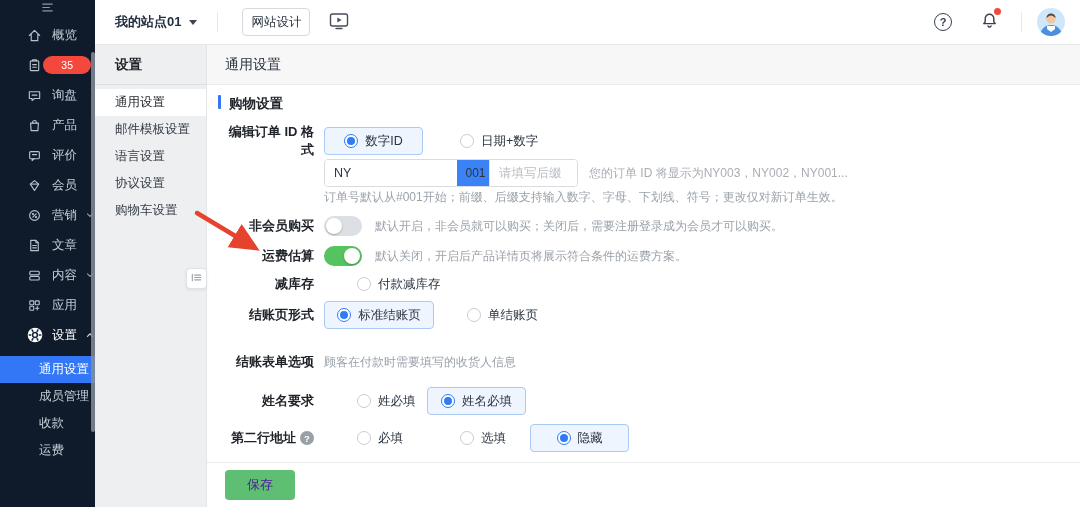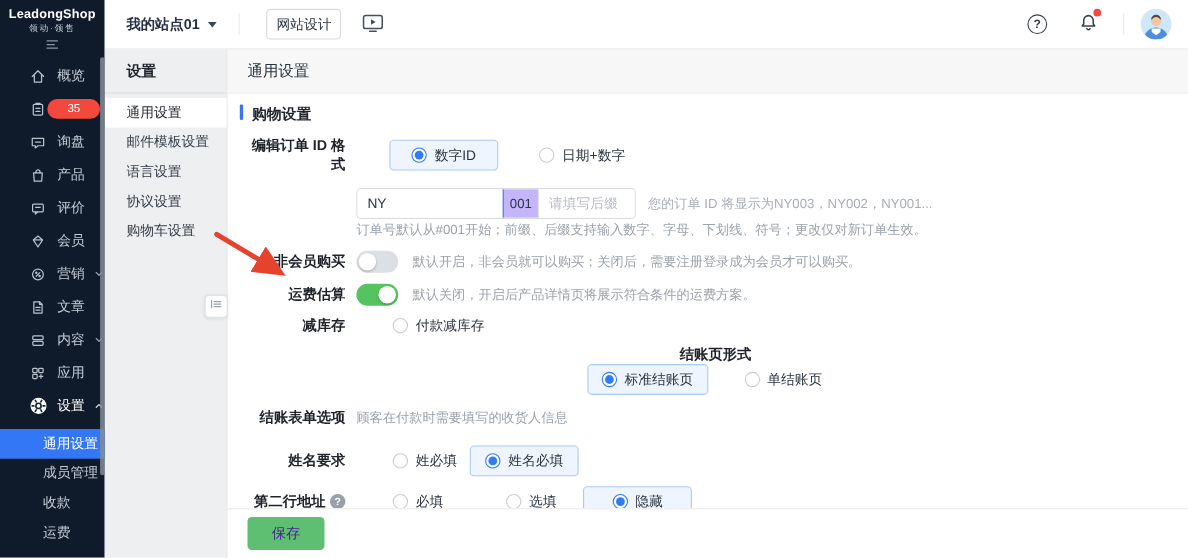--- a/index.html
+++ b/index.html
@@ -103,58 +103,54 @@
     position:relative; cursor:pointer; flex:none; }
   .toggle::after { content:""; position:absolute; top:2px; left:2px; width:16px;
     height:16px; border-radius:50%; background:#fff; box-shadow:0 1px 2px rgba(0,0,0,.25); }
   .toggle.on { background:#55c35f; }
   .toggle.on::after { left:auto; right:2px; }
   .toggle + .hint { margin-left:13px; }
   .input-group { display:flex; align-items:stretch; height:28px; border:1px solid #d9dcdf;
     border-radius:4px; overflow:hidden; background:#fff; }
   .ig-prefix { width:132px; border:none; outline:none; padding:0 9px; font-size:12.5px;
     color:#2b3440; font-family:"Liberation Sans","DejaVu Sans",sans-serif; }
-  .ig-addon { width:33px; background:#c4b5fd; border-left:1px solid #3b82f6;
+  .ig-addon { width:33px; background:#3b82f6; border-left:5px solid #3b82f6;
     border-right:1px solid #e2e4e7; display:flex; align-items:center; justify-content:center;
     font-size:12px; color:#2b3440; }
   .ig-suffix { width:87px; border:none; outline:none; padding:0 9px; font-size:12.5px;
     color:#2b3440; font-family:"Liberation Sans","DejaVu Sans",sans-serif; }
   .ig-suffix::placeholder, .ig-prefix::placeholder { color:#b9bec5; }
   .inline-hint { margin-left:11px; font-size:12px; color:#a9aeb5; }
   .q-icon { width:14px; height:14px; border-radius:50%; background:#99a0a8; color:#fff;
     font-size:9.5px; font-weight:bold; display:inline-flex; align-items:center;
     justify-content:center; margin-left:4px; }
   .footer { position:absolute; left:0; right:0; bottom:0; height:45px; background:#fff;
     border-top:1px solid #ebebed; display:flex; align-items:center; }
   .save-btn { margin-left:18px; width:70px; height:30px; background:#5ebe72; color:#4c1d95;
     border:none; border-radius:4px; font-size:13px; cursor:pointer;
     font-family:"Liberation Sans","DejaVu Sans",sans-serif; }
   .annot-arrow { position:absolute; left:192px; top:209px; z-index:6; pointer-events:none; }
 
   
-  .r-options   { margin-bottom:12px;gap:30px; }
+  .r-options   { margin-bottom:0; }
   .r-inputs    { margin-bottom:2px; }
   .r-hint      { margin-bottom:10px; height:16px; }
   .r-guest     { margin-bottom:8px; height:22px; }
   .r-shipping  { margin-bottom:8px; height:22px; }
   .r-stock     { margin-bottom:8px; }
-  .r-checkout  { margin-bottom:12px;flex-direction:column; }
+  .r-checkout  { margin-bottom:24px; }
   .r-formopts  { margin-bottom:16px; height:18px; }
   .r-name      { margin-bottom:9px; }
 </style>
 </head>
 <body>
 
 <div class="page">
 
   <aside class="sidebar">
-    <div class="logo">
-      <div class="logo-name">LeadongShop</div>
-      <div class="logo-tag">领动·领售</div>
-    </div>
     <div class="collapse-row">
       <span class="icn">
         <svg width="15" height="15" viewBox="0 0 16 16" fill="none" stroke="#8d97a3" stroke-width="1.3" stroke-linecap="round">
             <path d="M3 4.5h10M3 8h7M3 11.5h10"></path>
           </svg>
       </span>
     </div>
     <nav class="side-list">
       <div class="side-item">
         <span class="icn">

